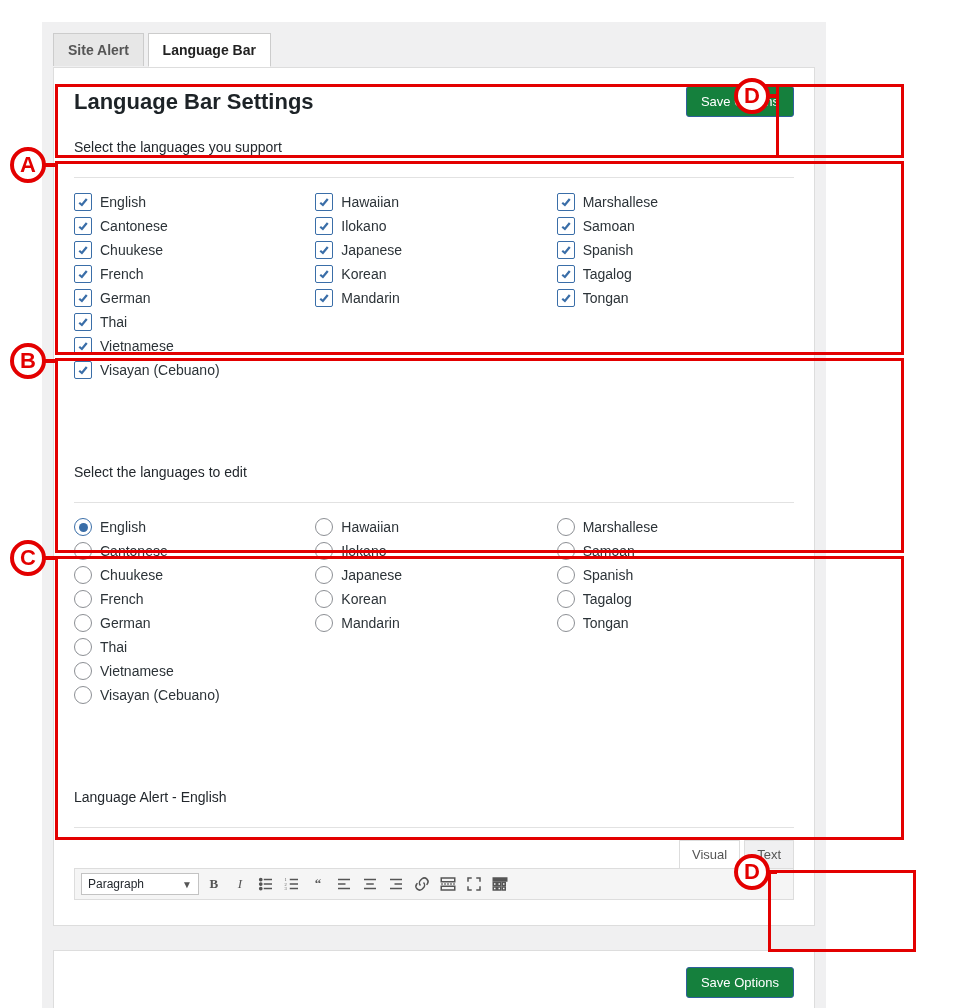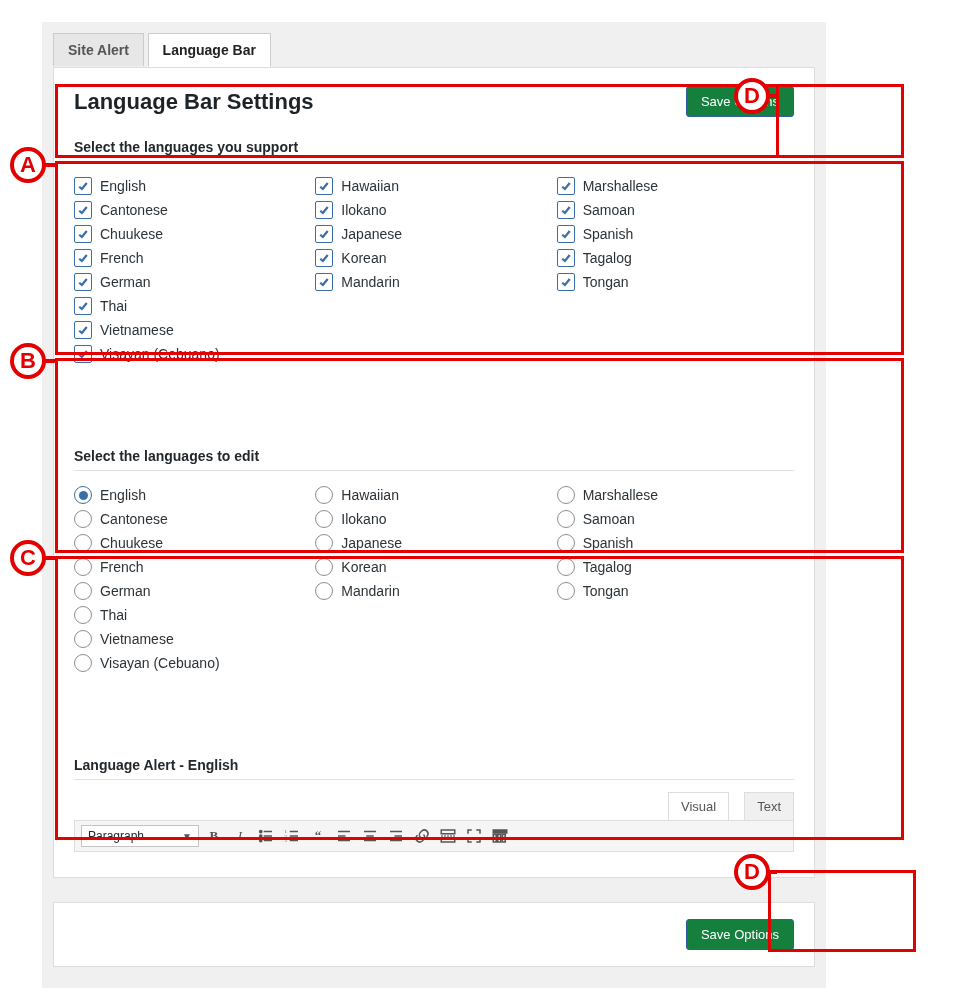--- a/index.html
+++ b/index.html
@@ -70,25 +70,25 @@
   .btn-primary {
     background:#15803d;
     border:1px solid #2f5f9c;
     color:#fff;
     padding:7px 14px;
     font-size:13px;
     border-radius:3px;
     cursor:pointer;
   }
   .section-title {
-    font-weight:700;
+    font-weight:400;
     font-size:14px;
     color:#23282d;
     margin-top:22px;
-    margin-bottom:6px;
+    margin-bottom:22px;
   }
   .hr { border:none; border-top:1px solid #e2e2e2; margin:4px 0 12px 0; }
   .options-grid {
     display:grid;
     grid-template-columns: repeat(3, 1fr);
     column-gap:4px;
   }
   .opt {
     display:flex;
     align-items:center;
@@ -116,21 +116,21 @@
     cursor:pointer;
   }
   .radio.checked { border-color:#3a6ea8; }
   .radio.checked::after {
     content:"";
     width:9px;height:9px;border-radius:50%;background:#3a6ea8;
   }
   
   .editor-wrap { margin-top:10px; }
   .editor-tabs {
-    display:flex; justify-content:flex-end; gap:15px;
+    display:flex; justify-content:flex-end; gap:4px;
     margin-bottom:0px;
   }
   .editor-tab {
     padding:6px 12px;
     border:1px solid #ddd;
     border-bottom:none;
     background:#fff;
     color:#555;
     font-size:13px;
     cursor:pointer;

